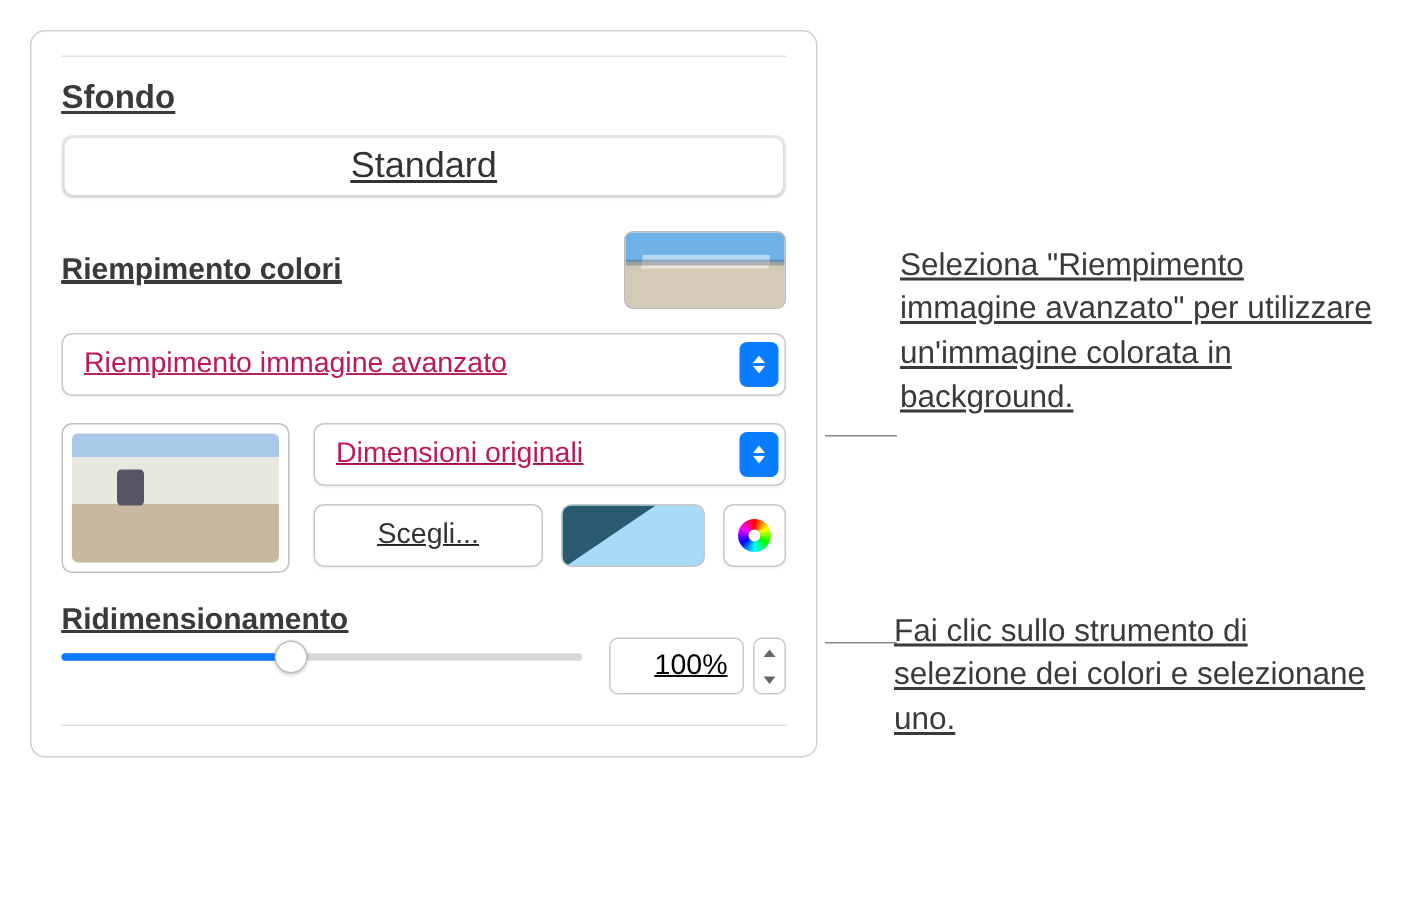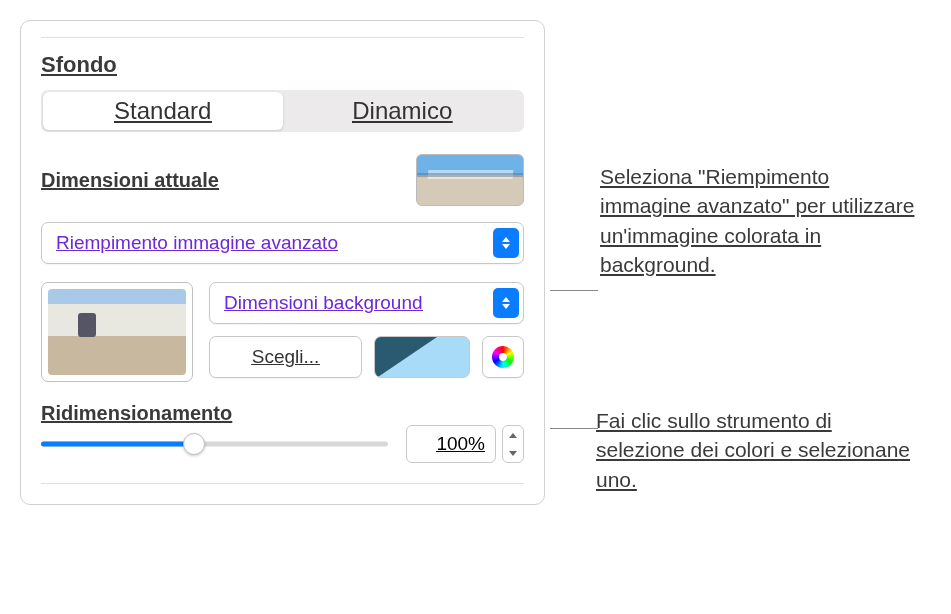--- a/index.html
+++ b/index.html
@@ -96,21 +96,21 @@
   .popup {
     display: flex;
     align-items: center;
     height: 42px;
     border: 1px solid #c8c8c8;
     border-radius: 7px;
     background: #fff;
     box-shadow: 0 1px 2px rgba(0,0,0,0.05);
     padding: 0 4px 0 14px;
     font-size: 19px;
-    color: #6d28d9;
+    color: #be185d;
     cursor: pointer;
   }
   .popup-text {
     flex: 1;
     white-space: nowrap;
     overflow: hidden;
   }
   .popup-arrows {
     width: 26px;
     height: 30px;
@@ -240,21 +240,21 @@
     transform:translate(-50%,-50%);
     box-shadow: 0 0 1px rgba(0,0,0,0.4);
   }
   .resize-label {
     font-size: 20px;
     font-weight: 600;
     color: #3a3a3a;
   }
   .resize-row {
     display: flex;
-    align-items: center;
+    align-items: flex-start;
     gap: 18px;
   }
   .slider {
     flex: 1;
     position: relative;
     height: 26px;
   }
   .slider-track {
     position: absolute;
     left: 0; right: 0; top: 50%;
@@ -353,40 +353,39 @@
 </head>
 <body>
 
 <div class="panel">
   <div class="divider"></div>
 
   <div class="section-title">Sfondo</div>
 
   <div class="seg-control">
     <div class="seg active">Standard</div>
-    <div class="seg">Dinamico</div>
   </div>
 
   <div class="row">
-    <div class="row-label">Dimensioni attuale</div>
+    <div class="row-label">Riempimento colori</div>
     <div class="thumb-preview"></div>
   </div>
 
   <div class="popup fill-popup">
     <div class="popup-text">Riempimento immagine avanzato</div>
     <div class="popup-arrows"></div>
   </div>
 
   <div class="image-row">
     <div class="image-well">
       <div class="image-well-inner"></div>
     </div>
     <div class="image-controls">
       <div class="popup size-popup">
-        <div class="popup-text">Dimensioni background</div>
+        <div class="popup-text">Dimensioni originali</div>
         <div class="popup-arrows"></div>
       </div>
       <div class="choose-row">
         <div class="btn">Scegli...</div>
         <div class="color-swatch"></div>
         <div class="color-wheel-btn">
           <div class="color-wheel"></div>
         </div>
       </div>
     </div>

